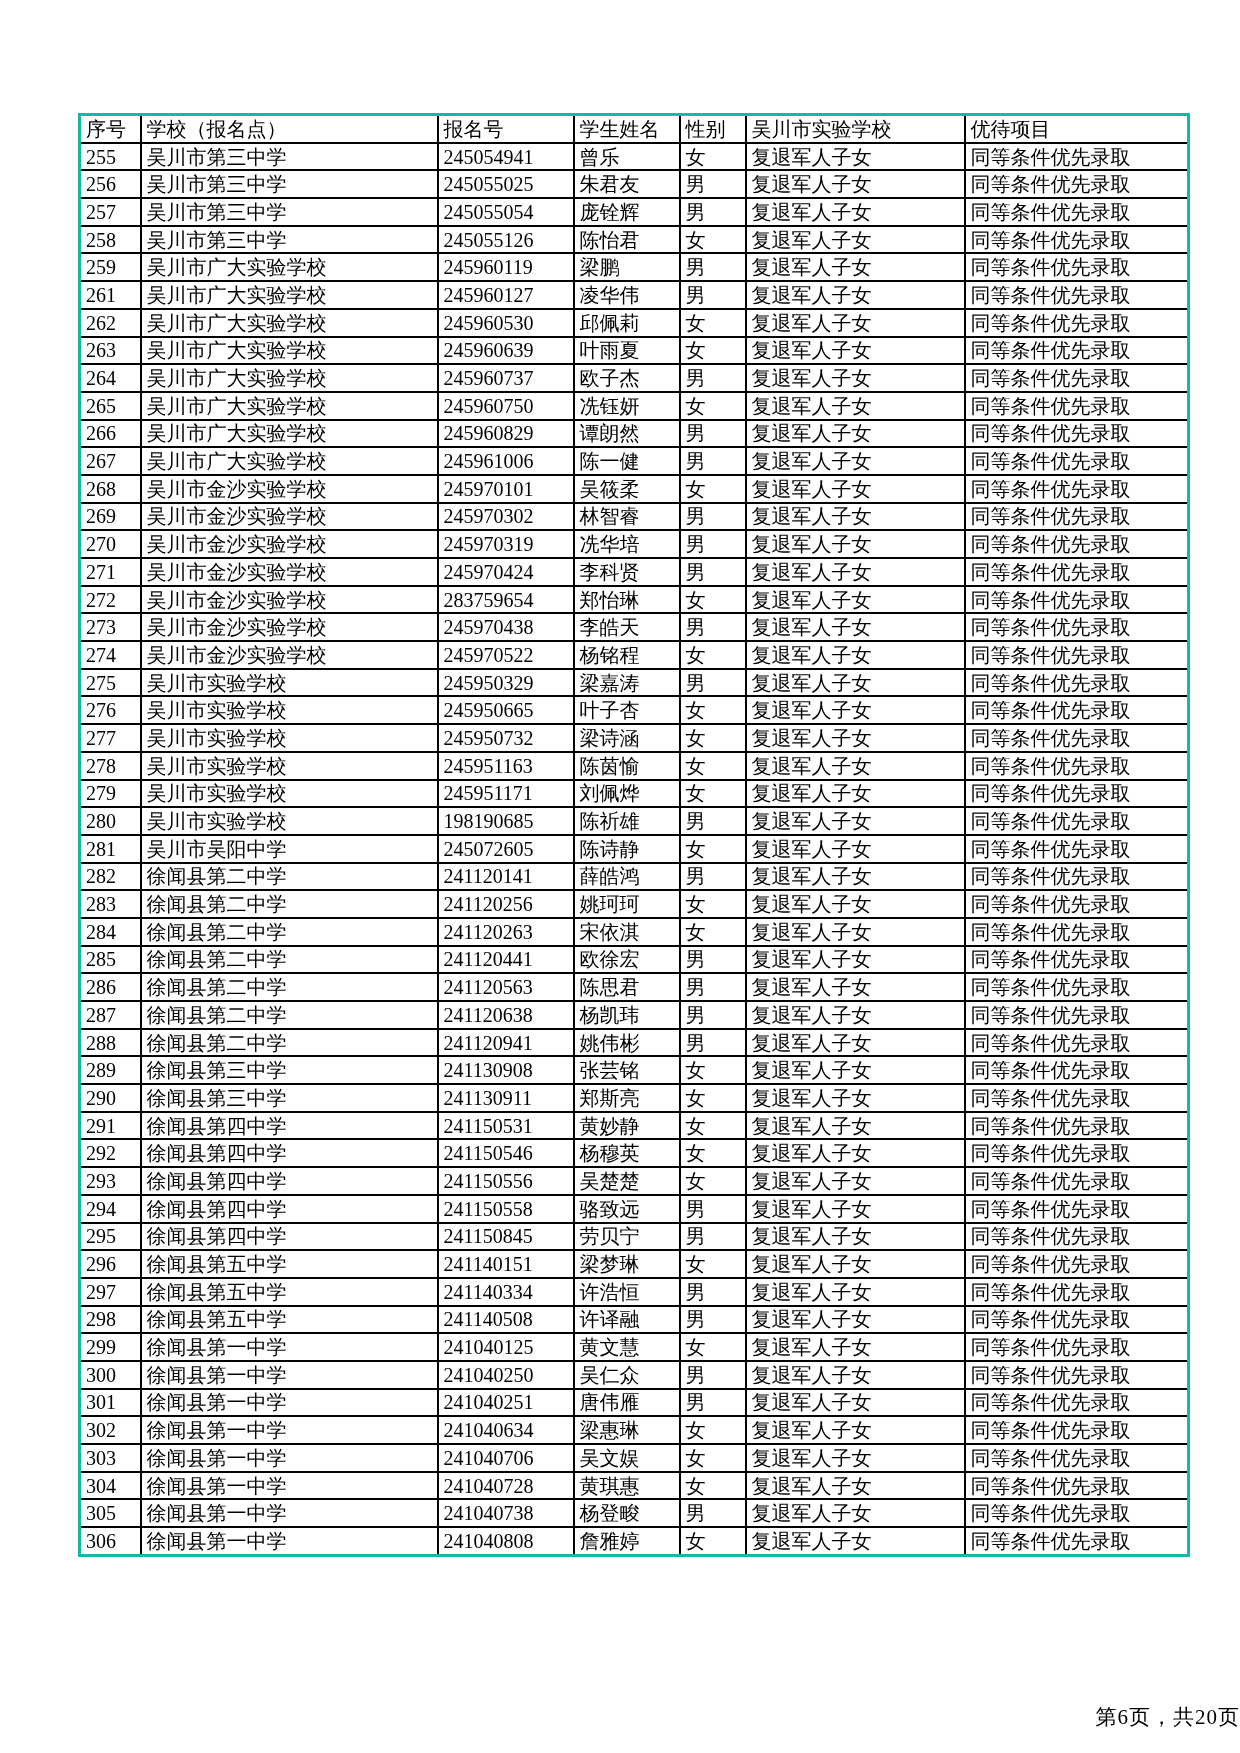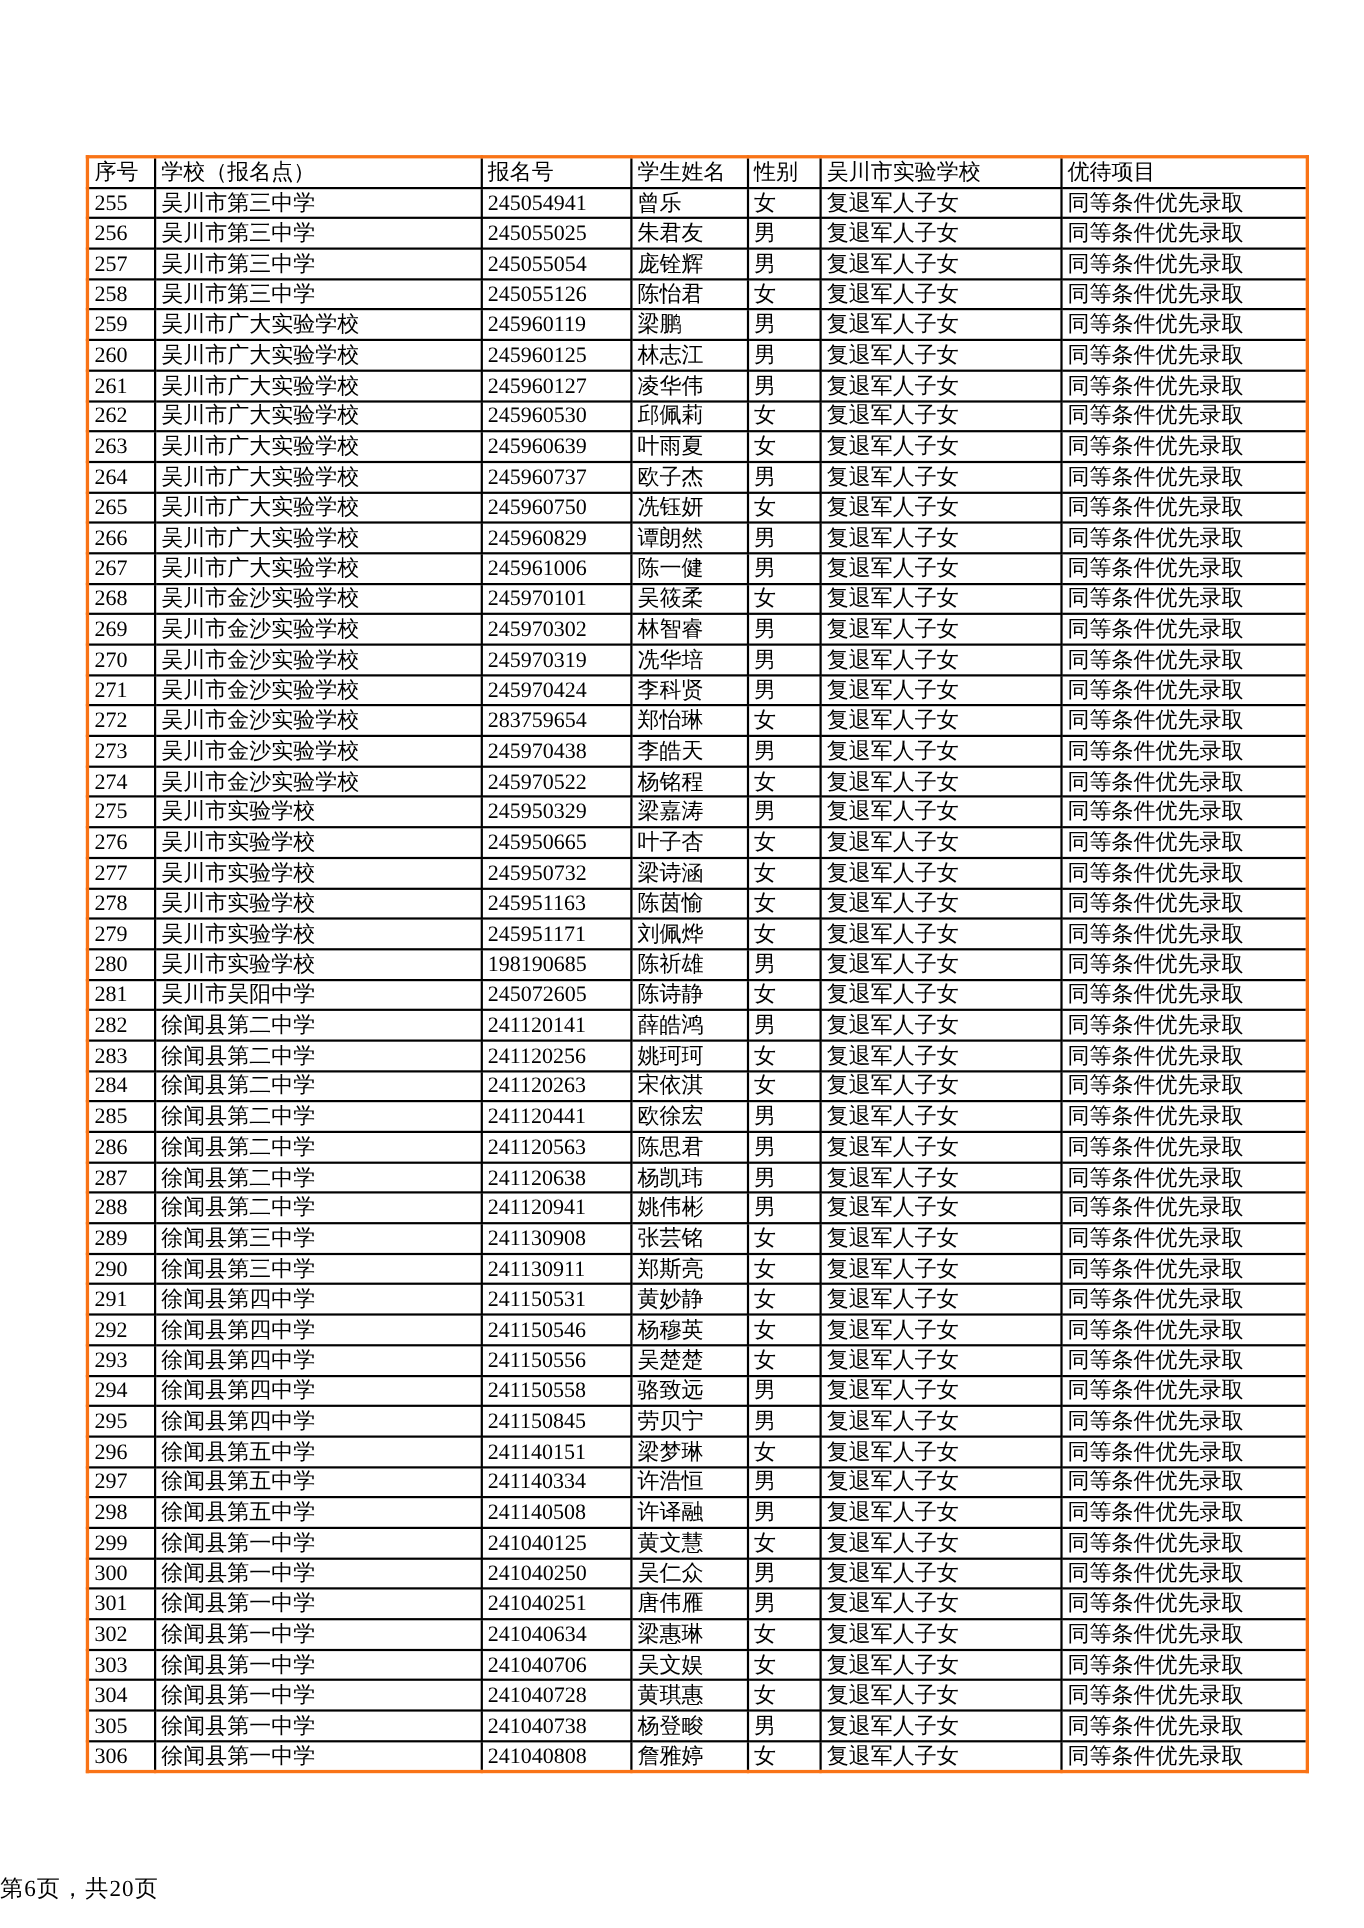--- a/index.html
+++ b/index.html
@@ -15,41 +15,40 @@
     background: #ffffff;
     overflow: hidden;
   }
   table.roster {
     position: absolute;
     left: 78px;
     top: 113px;
     width: 1109px;
     border-collapse: collapse;
     table-layout: fixed;
-    border: 3px solid #f97316;
-    margin-top: 28px;
+    border: 3px solid #14b8a6;
   }
   table.roster th, table.roster td {
     border: 2px solid #000000;
     height: 25.7px;
     padding: 0 2px 0 5px;
     font-size: 20px;
     font-weight: normal;
     text-align: left;
     vertical-align: middle;
     white-space: nowrap;
     overflow: hidden;
     line-height: 1;
   }
   .footer {
     position: absolute;
     left: 0;
     top: 1703px;
     width: 100%;
-    text-align: left;
+    text-align: right;
     font-size: 21px;
     letter-spacing: 1px;
   }
 </style>
 </head>
 <body>
 
 <div class="page">
 
   <table class="roster">
@@ -113,29 +112,20 @@
         <tr>
           <td>259</td>
           <td>吴川市广大实验学校</td>
           <td>245960119</td>
           <td>梁鹏</td>
           <td>男</td>
           <td>复退军人子女</td>
           <td>同等条件优先录取</td>
         </tr>
         <tr>
-          <td>260</td>
-          <td>吴川市广大实验学校</td>
-          <td>245960125</td>
-          <td>林志江</td>
-          <td>男</td>
-          <td>复退军人子女</td>
-          <td>同等条件优先录取</td>
-        </tr>
-        <tr>
           <td>261</td>
           <td>吴川市广大实验学校</td>
           <td>245960127</td>
           <td>凌华伟</td>
           <td>男</td>
           <td>复退军人子女</td>
           <td>同等条件优先录取</td>
         </tr>
         <tr>
           <td>262</td>

